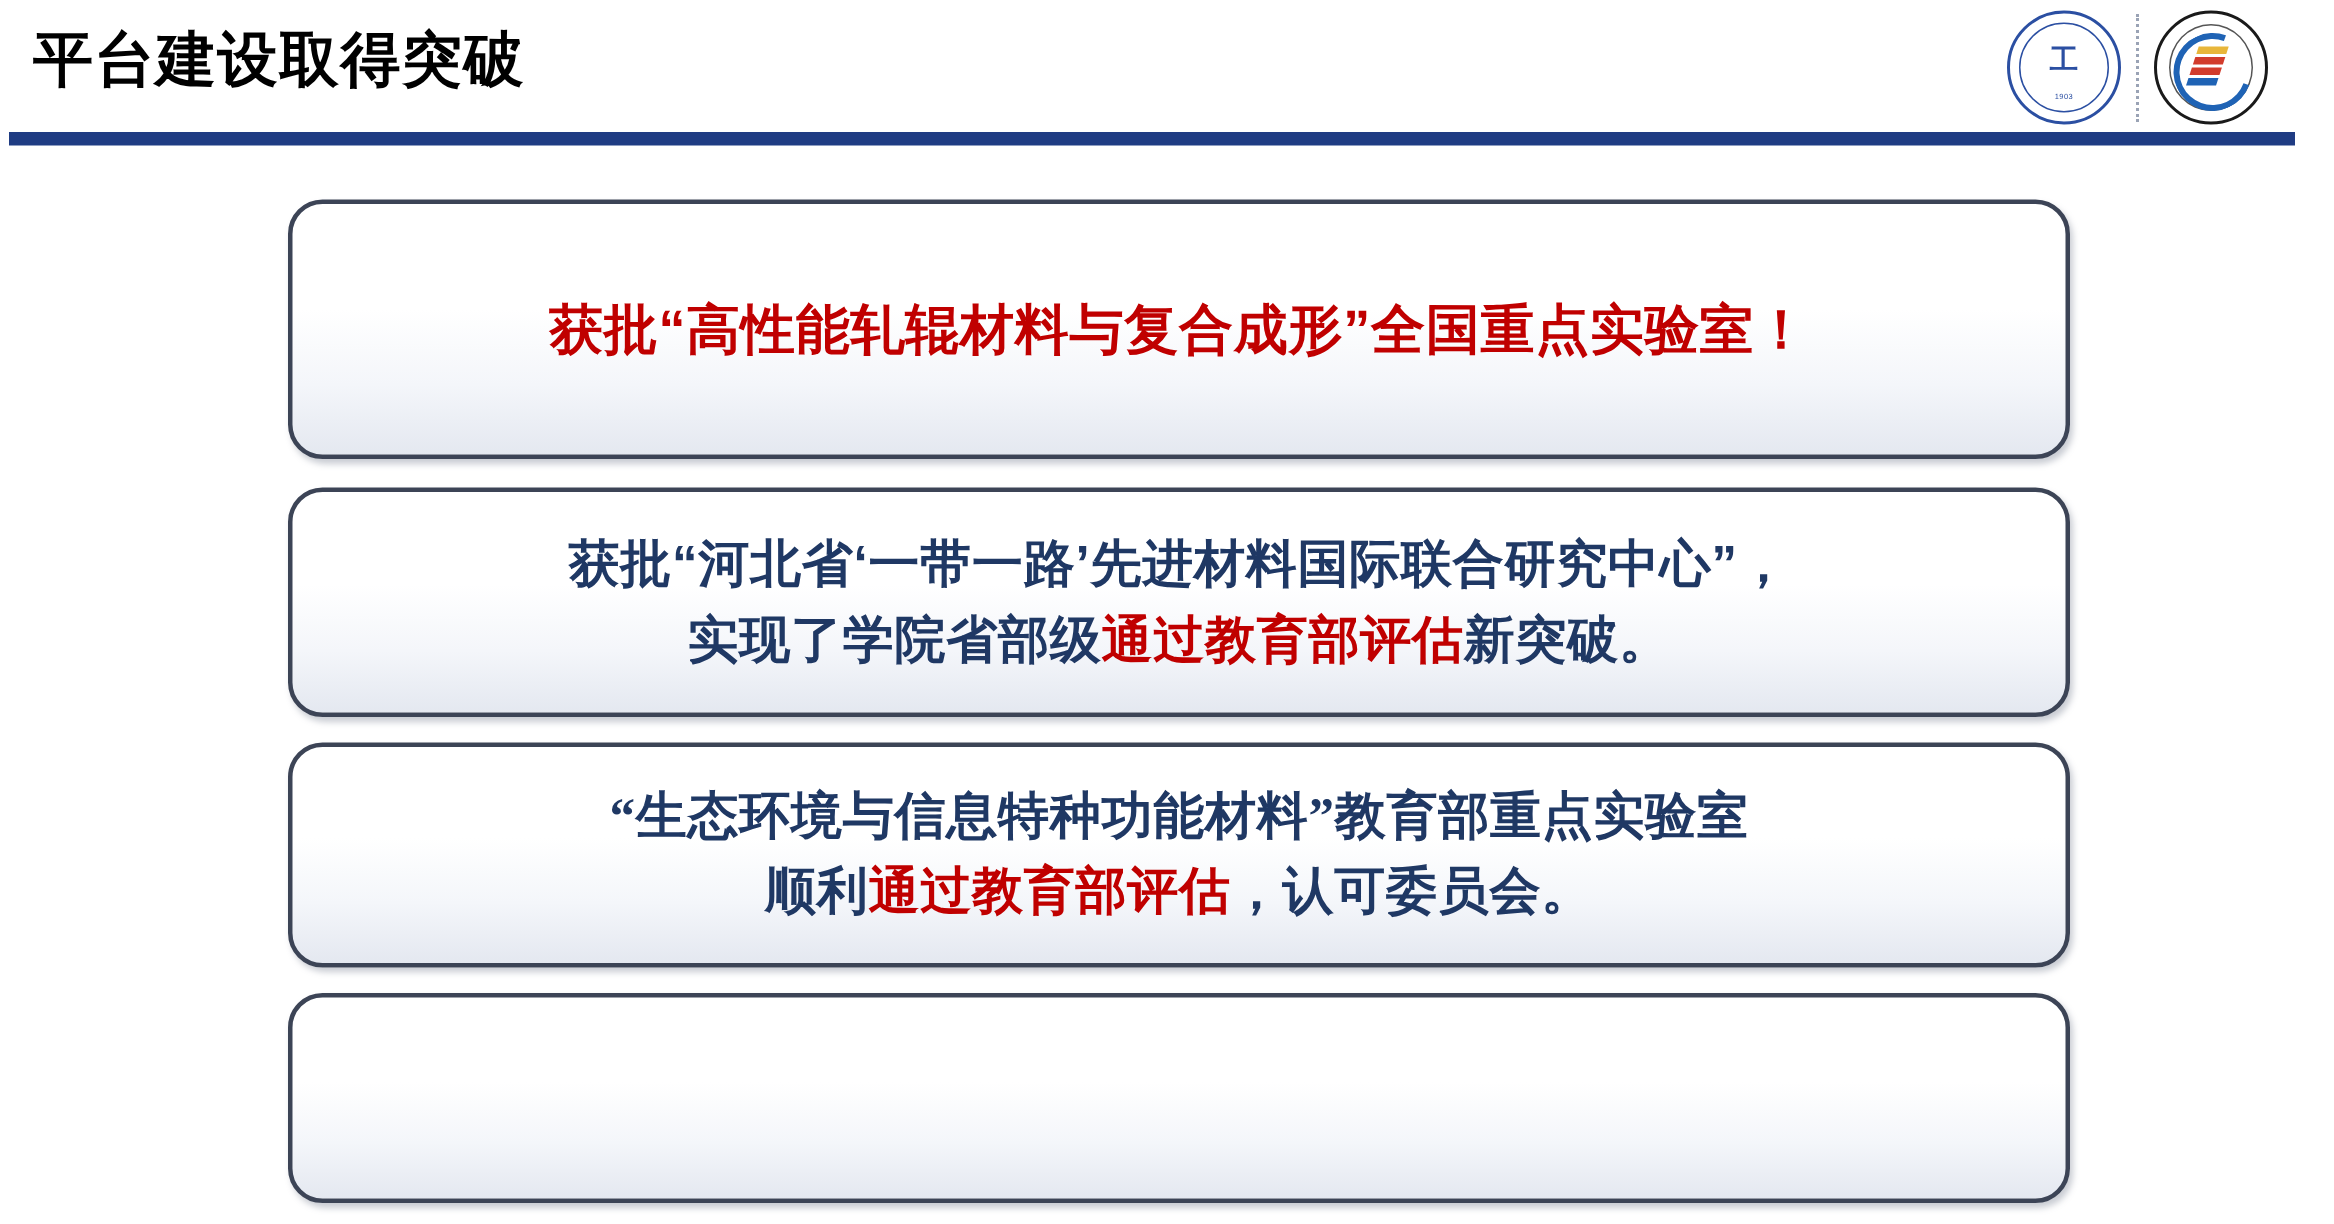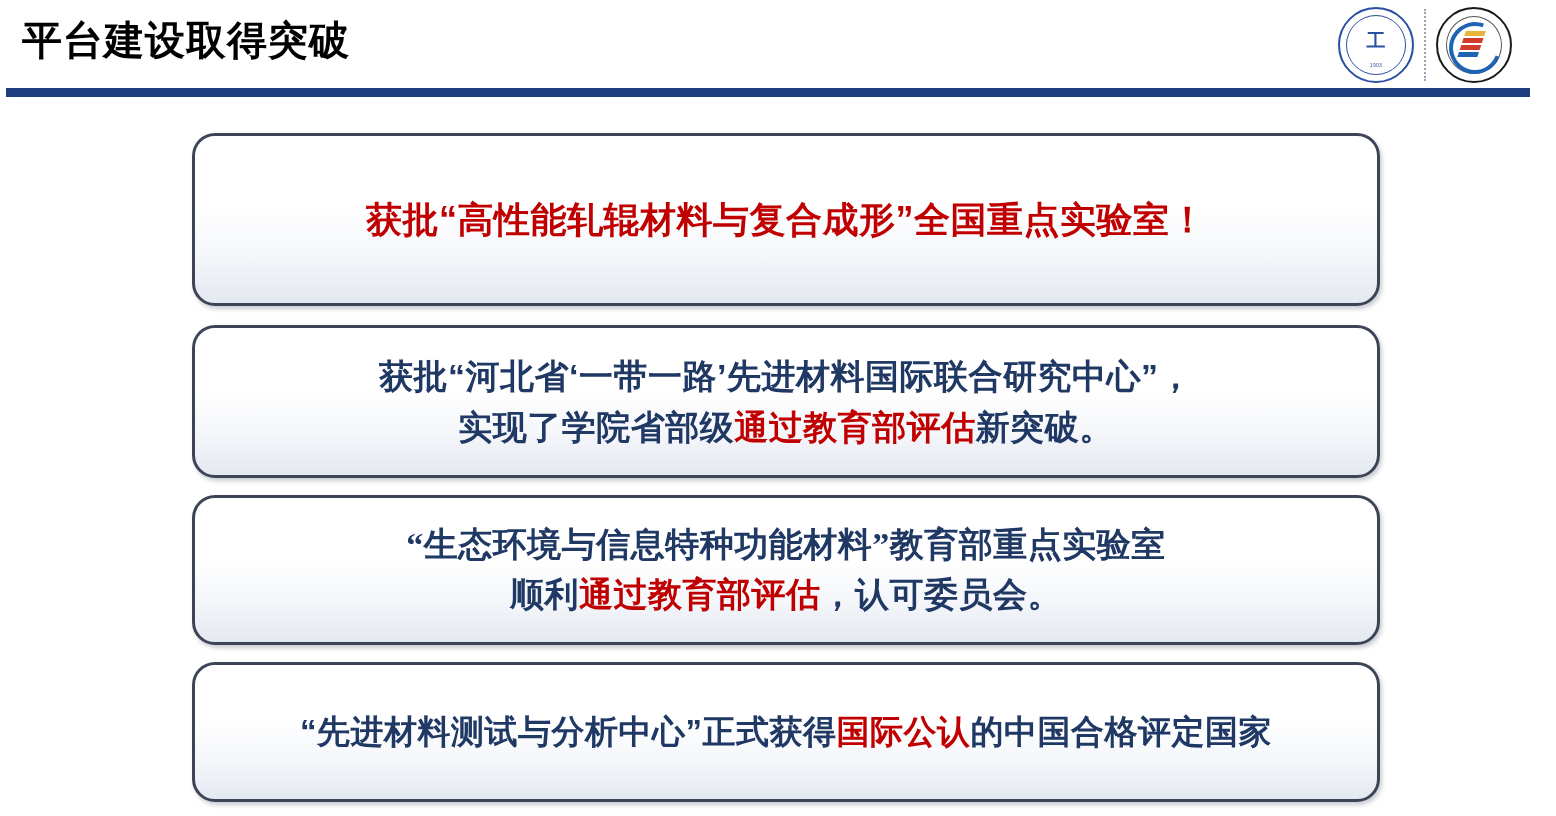--- a/index.html
+++ b/index.html
@@ -196,15 +196,14 @@
     </div>
   <div class="callout-box" id="callout-box-2">
       <div class="callout-line"><span class="txt-blue">获批“河北省‘一带一路’先进材料国际联合研究中心”，</span></div>
       <div class="callout-line"><span class="txt-blue">实现了学院省部级</span><span class="hl-red">通过教育部评估</span><span class="txt-blue">新突破。</span></div>
     </div>
   <div class="callout-box" id="callout-box-3">
       <div class="callout-line"><span class="txt-blue">“生态环境与信息特种功能材料”教育部重点实验室</span></div>
       <div class="callout-line"><span class="txt-blue">顺利</span><span class="hl-red">通过教育部评估</span><span class="txt-blue">，认可委员会。</span></div>
     </div>
   <div class="callout-box" id="callout-box-4">
-      <div class="callout-line"><span class="txt-blue">“先进材料测试与分析中心”正式获得</span><span class="hl-red">国际公认</span><span class="txt-blue">的中国合格评定国家</span></div>
     </div>
 </div>
 
 </body></html>

